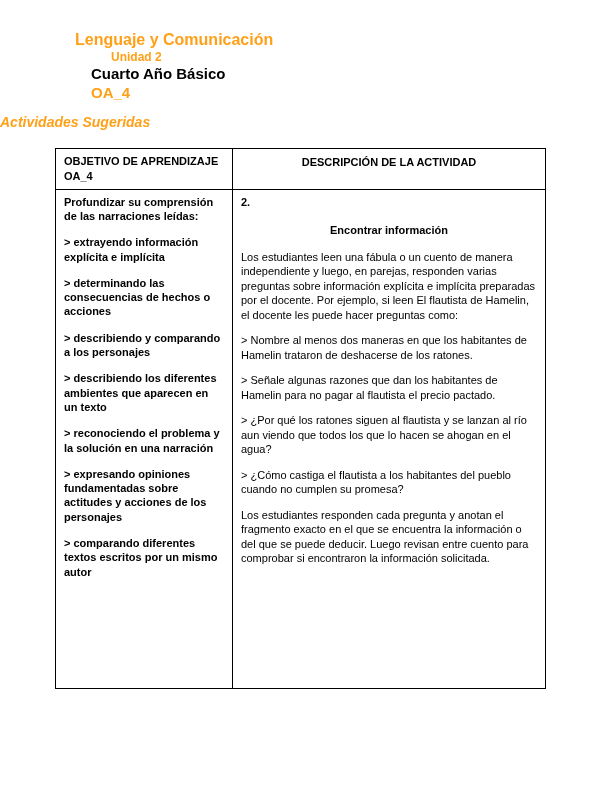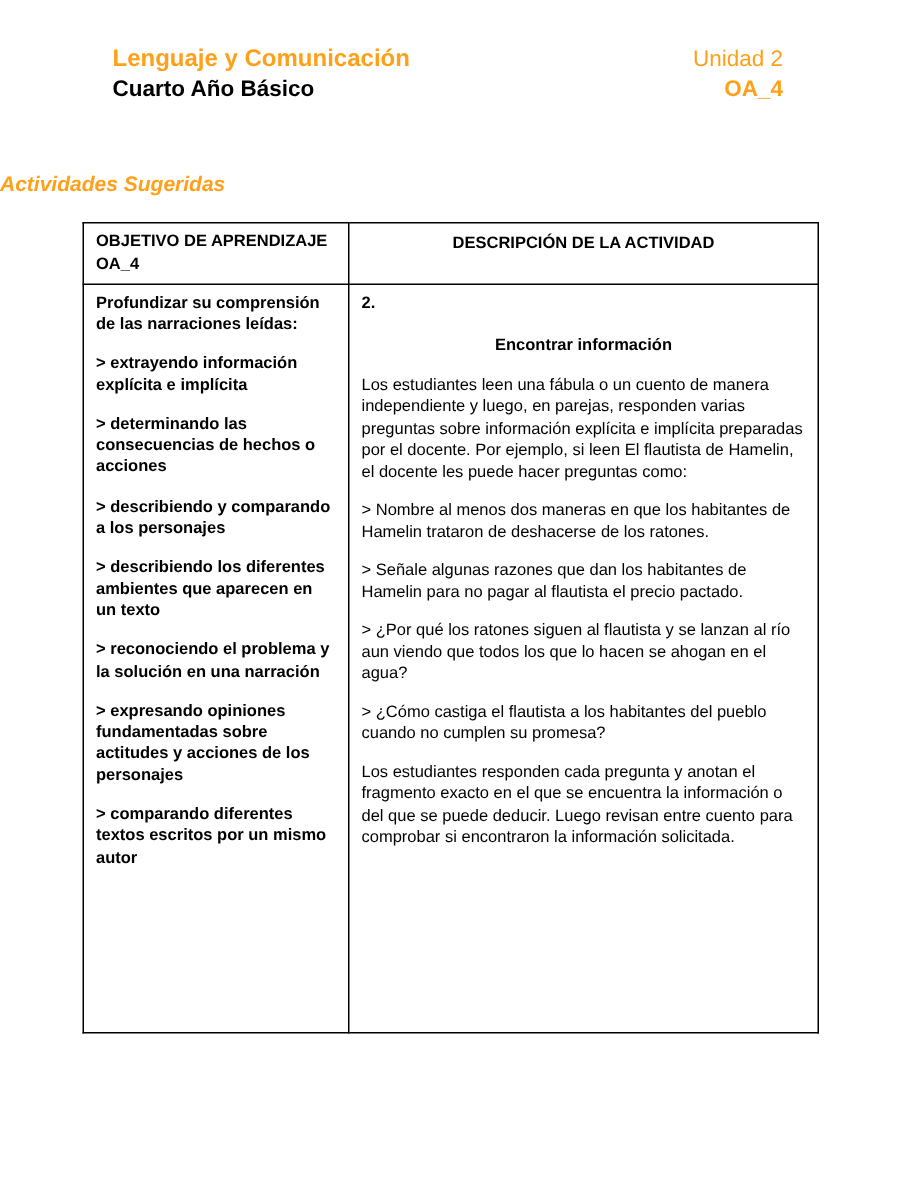--- a/index.html
+++ b/index.html
@@ -17,40 +17,42 @@
     box-sizing: border-box;
   }
   .doc-header {
     position: absolute;
     top: 30px;
     left: 75px;
     right: 78px;
   }
   .header-row {
     display: flex;
-    justify-content: space-between;
+    justify-content: flex-start;
     align-items: baseline;
+    flex-direction: column;
   }
   .subject {
     color: #FFA019;
     font-weight: bold;
     font-size: 16px;
     line-height: 20px;
   }
   .unit {
     color: #FFA019;
-    font-weight: normal;
-    font-size: 15px;
+    font-weight: bold;
+    font-size: 12px;
     padding-left: 36px;
   }
   .grade {
     color: #000000;
     font-weight: bold;
     font-size: 15px;
     line-height: 20px;
+    margin-left: 16px;
   }
   .oa {
     color: #FFA019;
     font-weight: bold;
     font-size: 15px;
   }
   .doc-title {
     position: absolute;
     top: 114px;
     left: 0;

